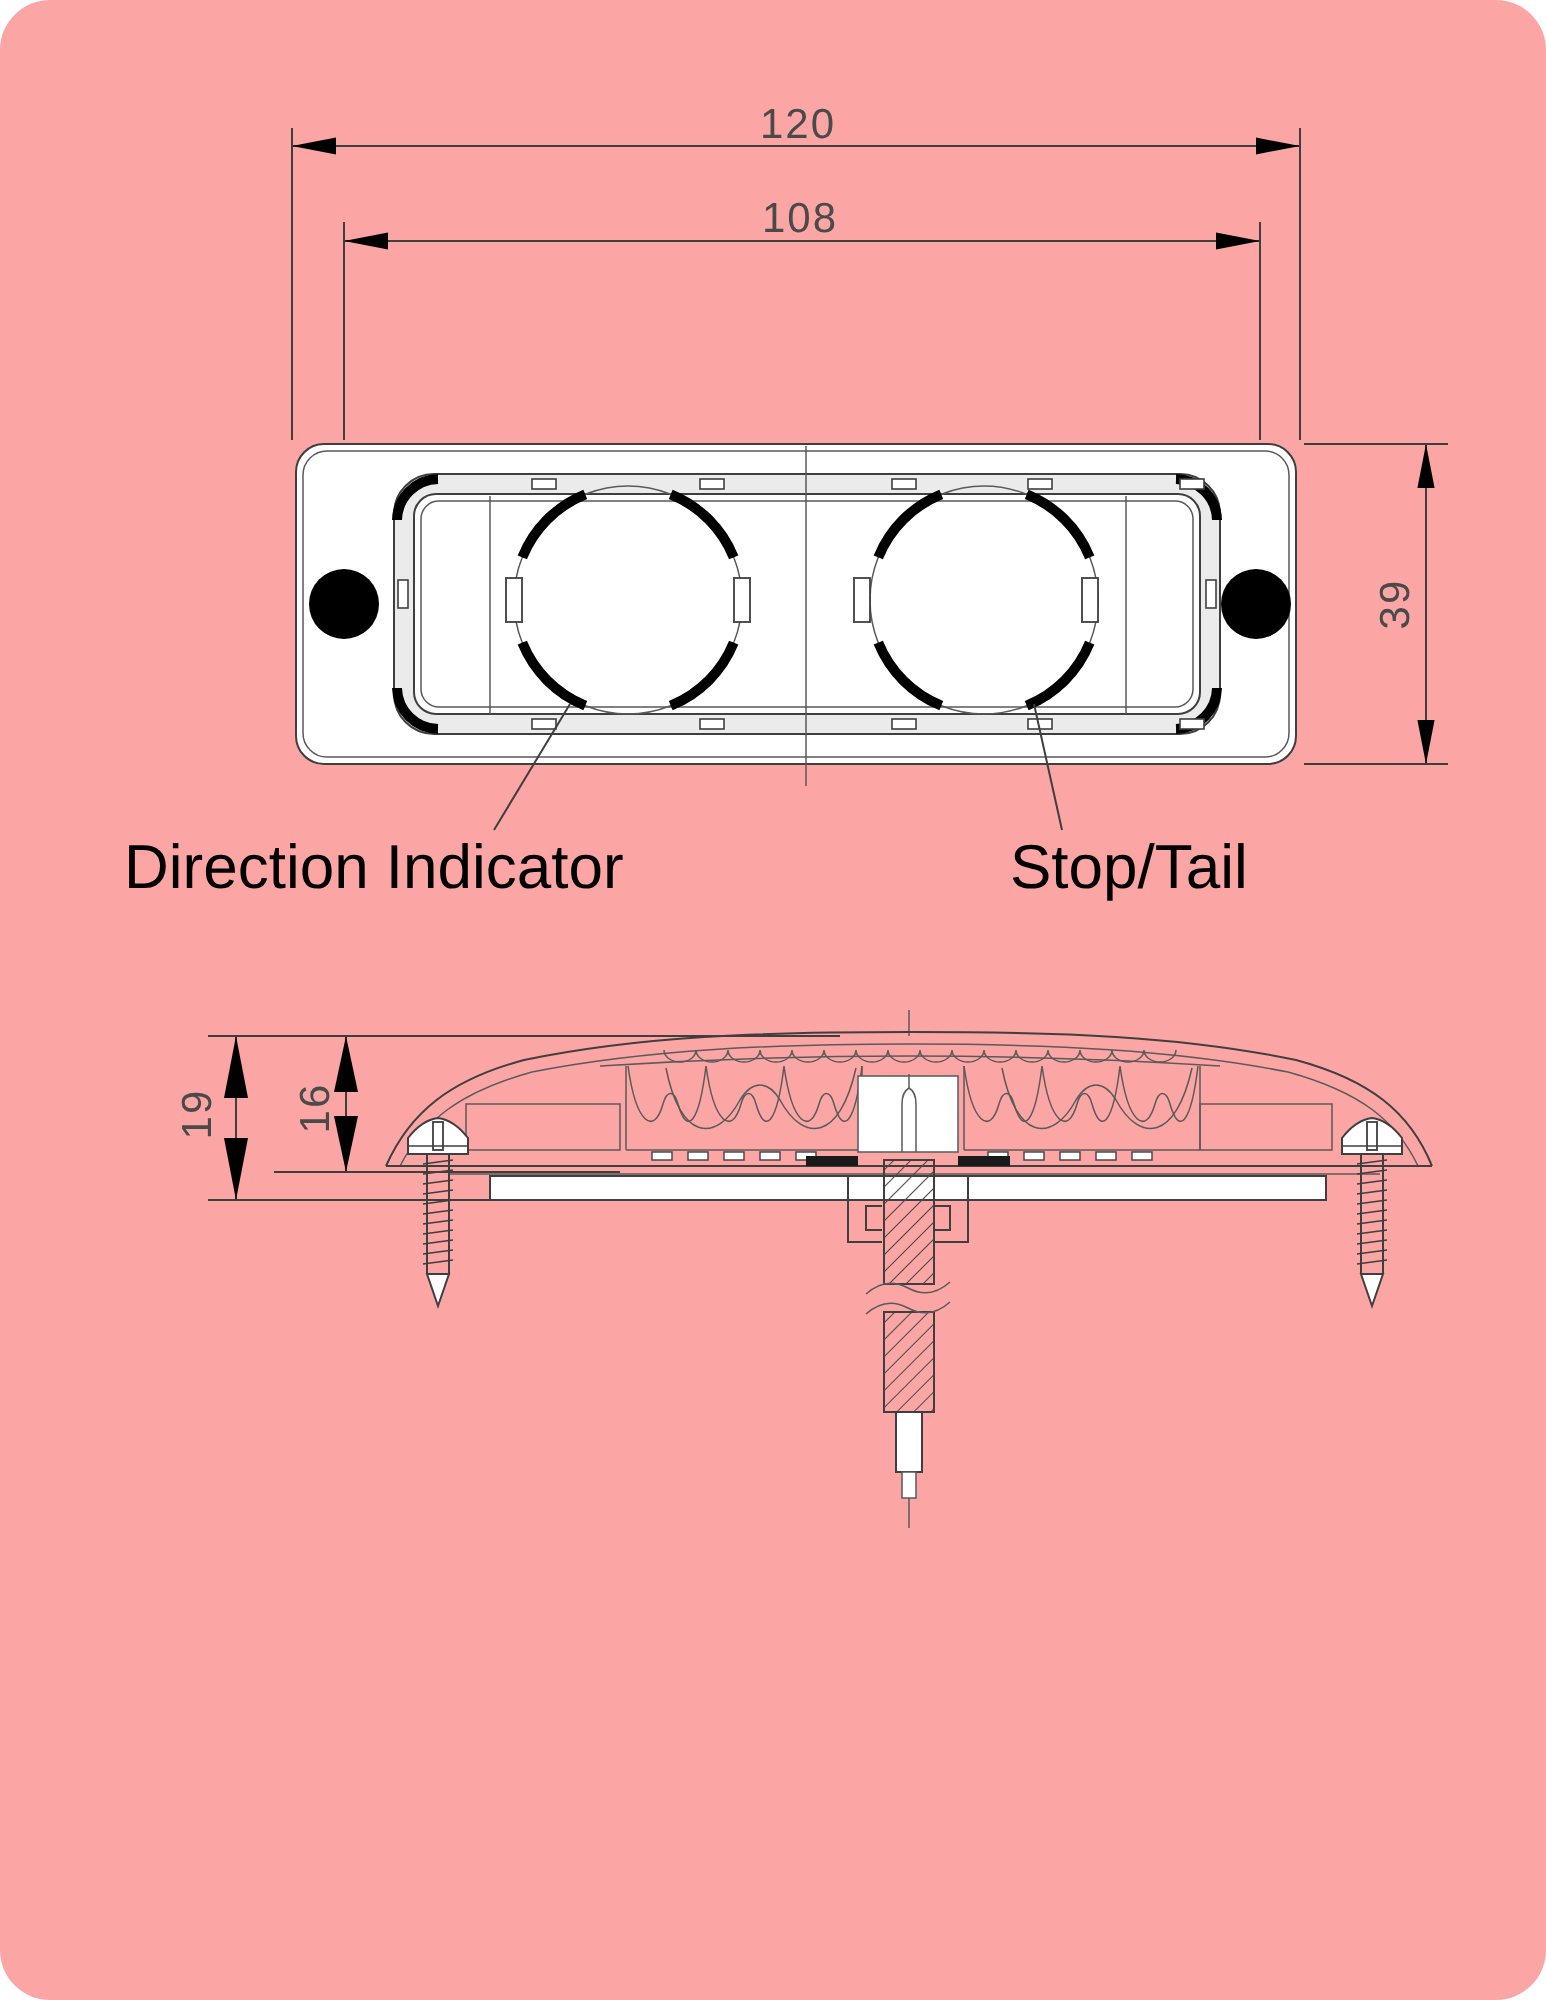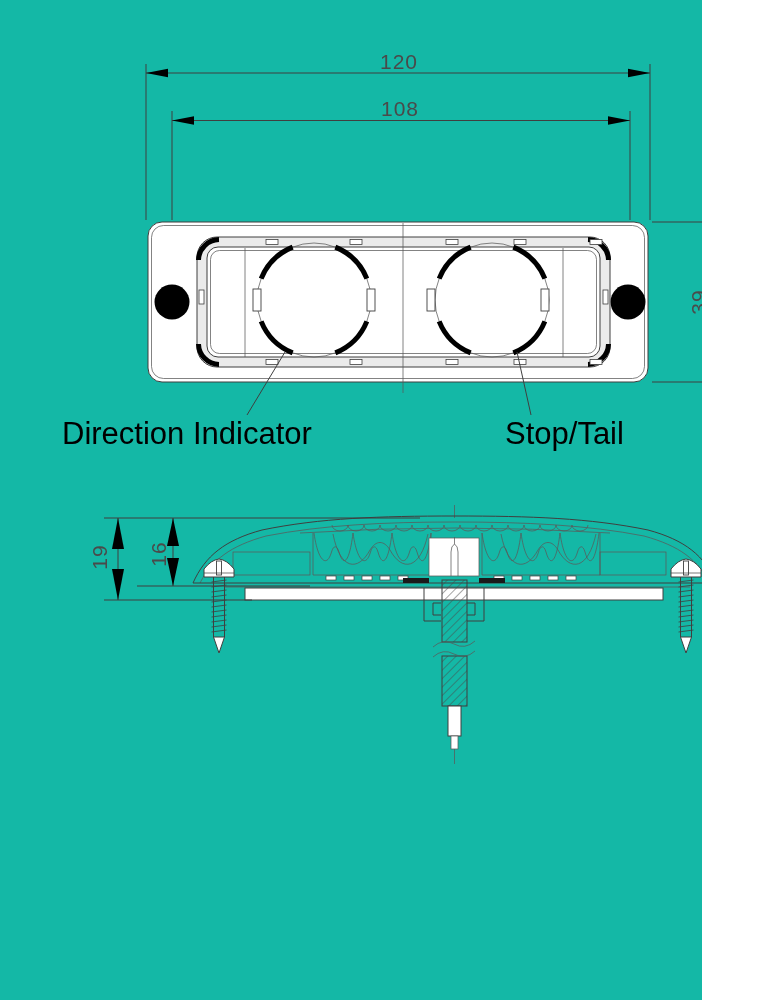--- a/index.html
+++ b/index.html
@@ -1,17 +1,17 @@
 <!DOCTYPE html>
 <html><head>
 <meta charset="utf-8">
 <style>
   html,body{margin:0;padding:0;background:#fff;}
-  #page{position:relative;width:702px;height:1000px;background:#14b8a6;overflow:hidden;
-        font-family:"Liberation Sans","DejaVu Sans",sans-serif;}
+  #page{position:relative;width:773px;height:1000px;background:#fca5a5;overflow:hidden;
+        font-family:"Liberation Sans","DejaVu Sans",sans-serif;border-radius:25px;}
   svg{position:absolute;left:0;top:0;}
   .ln{stroke:#3f3f3f;stroke-width:1;fill:none;}
   .ln-thin{stroke:#5a5a5a;stroke-width:0.75;fill:none;}
   .ln-heavy{stroke:#000;stroke-width:5;fill:none;}
   .fill-black{fill:#000;stroke:none;}
   .dim-text{font-size:21px;fill:#4a4a4a;letter-spacing:1px;}
   .label-text{font-size:31px;fill:#000;}
   .white{fill:#fff;}
   .shade{fill:#ebebeb;}
 </style>

